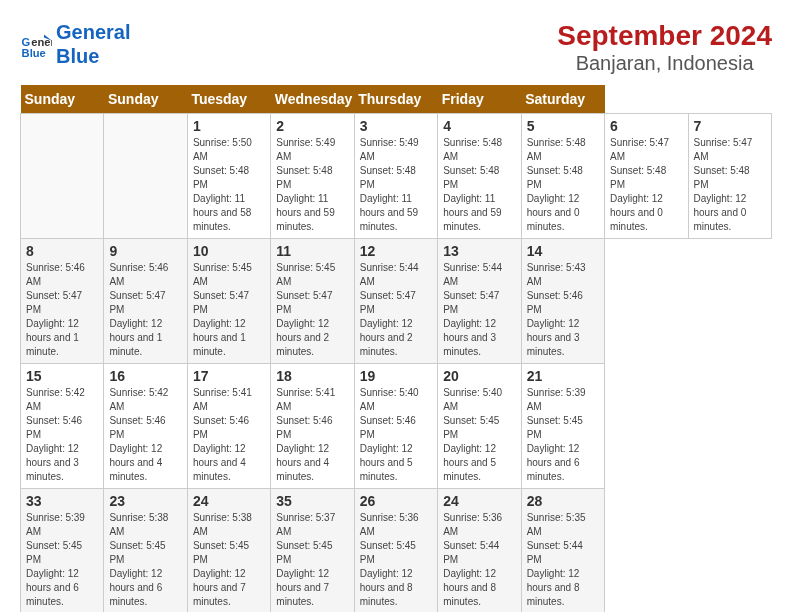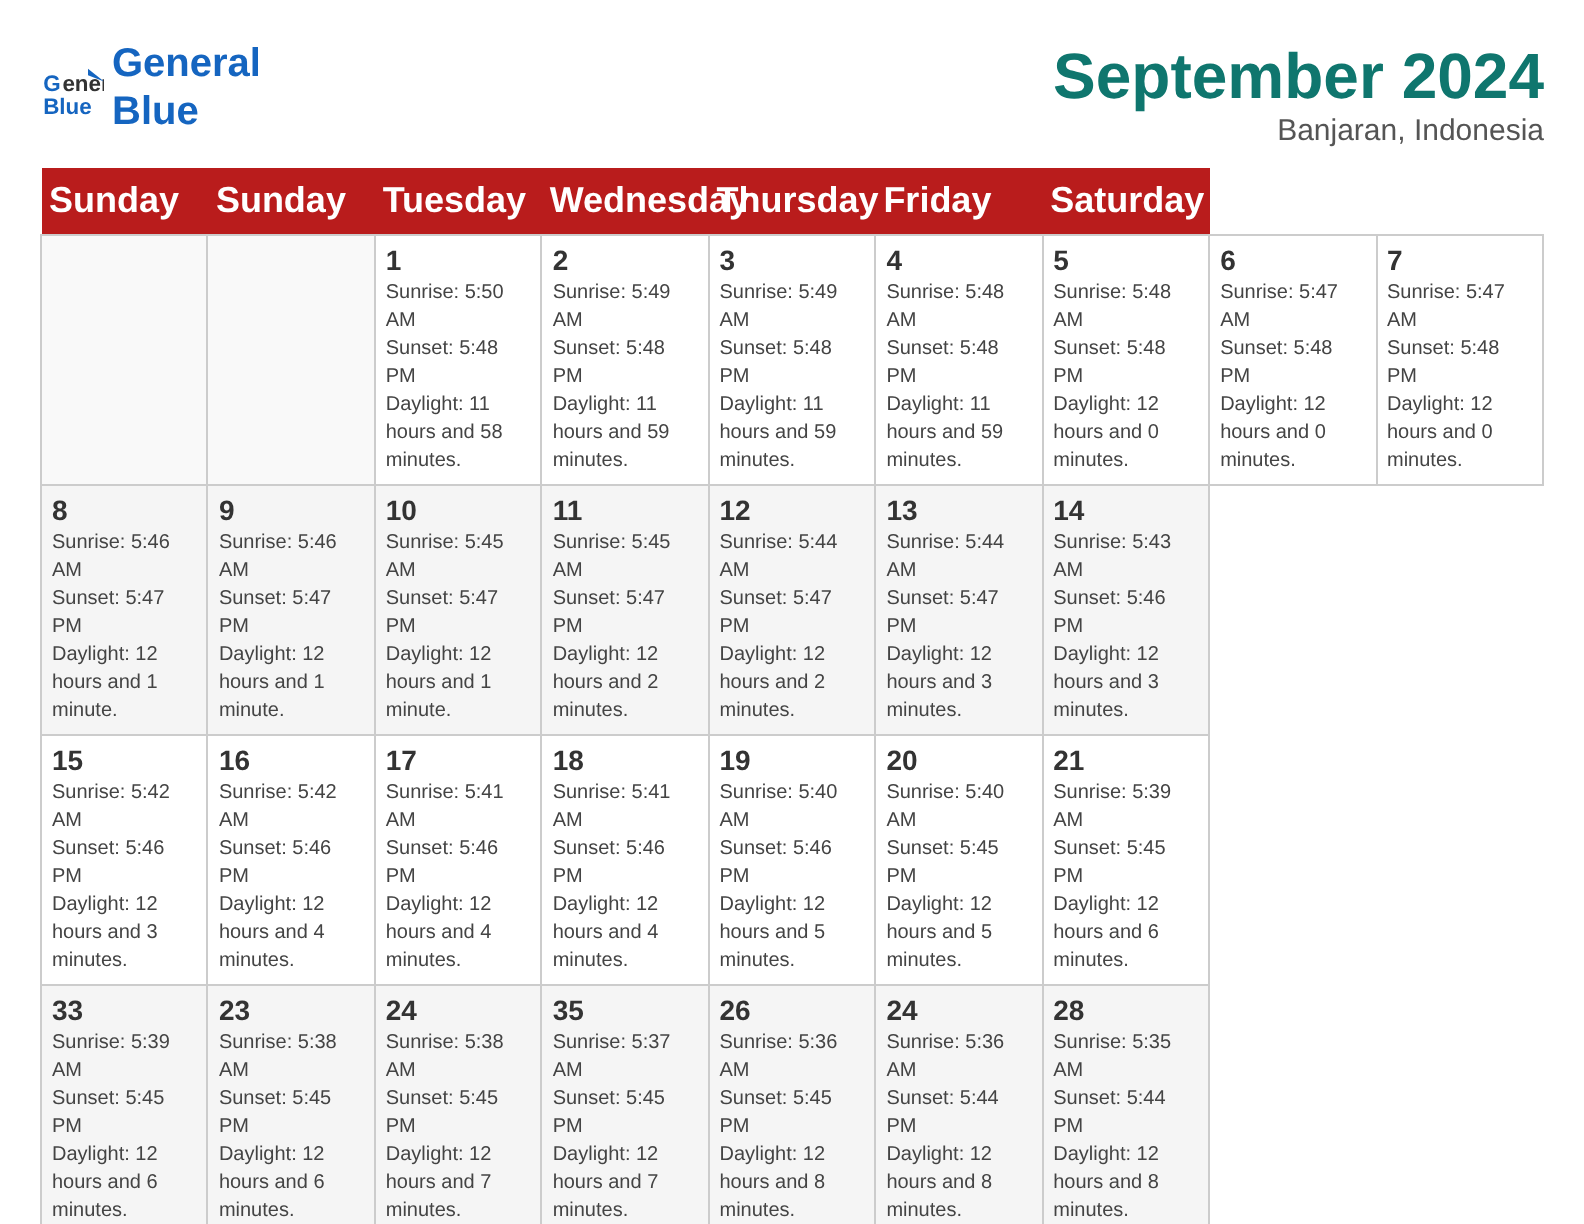--- a/index.html
+++ b/index.html
@@ -22,39 +22,40 @@
     }
     .logo-icon {
       width: 32px;
       height: 32px;
       margin-right: 4px;
     }
     .title-block {
       text-align: right;
     }
     .month-title {
-      font-size: 32px;
+      font-size: 28px;
       font-weight: bold;
-      color: #0f766e;
+      color: #b91c1c;
     }
     .location {
-      font-size: 15px;
+      font-size: 20px;
       color: #555;
+      text-align: center;
     }
     table {
       width: 100%;
       border-collapse: collapse;
       table-layout: fixed;
     }
     th {
-      background: #b91c1c;
+      background: #a16207;
       color: #fff;
       padding: 6px 4px;
       text-align: left;
-      font-size: 18px;
+      font-size: 14px;
       font-weight: bold;
     }
     td {
       border: 1px solid #ccc;
       vertical-align: top;
       padding: 4px 5px;
       height: 90px;
       background: #fff;
     }
     tr:nth-child(even) td {

